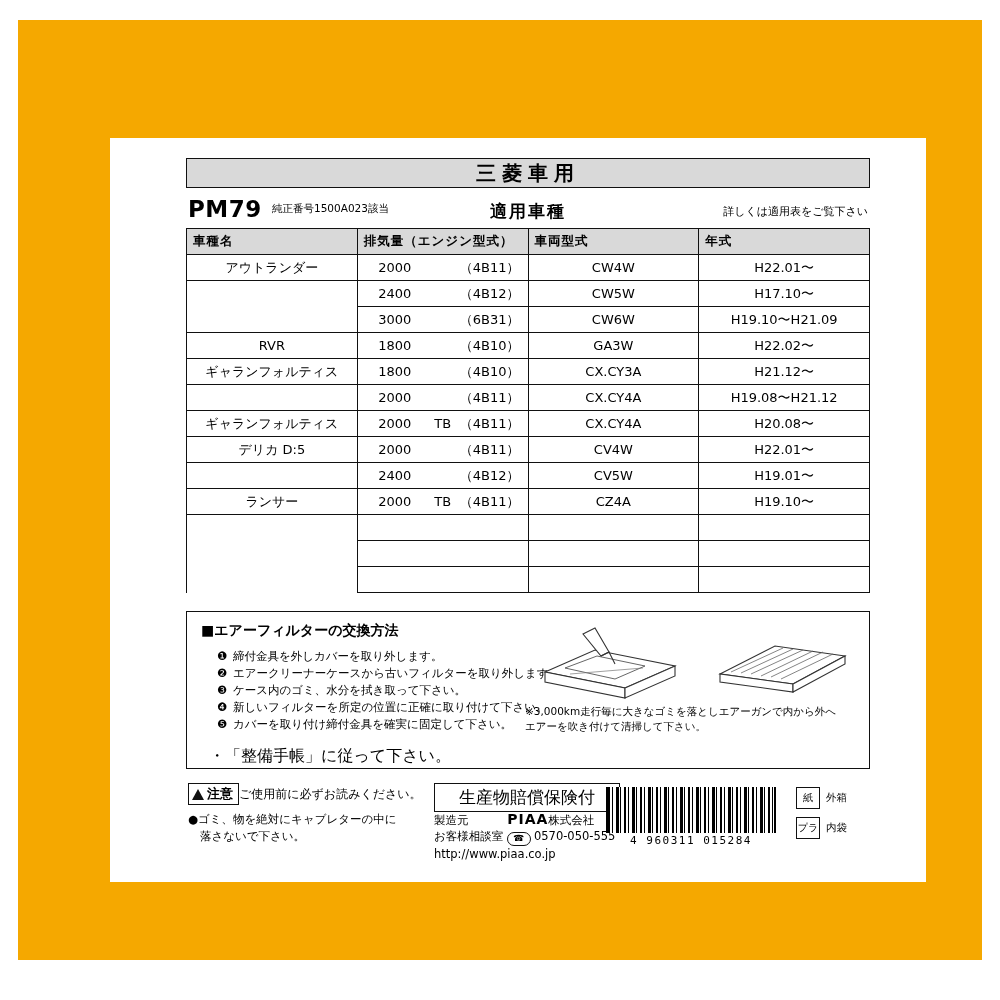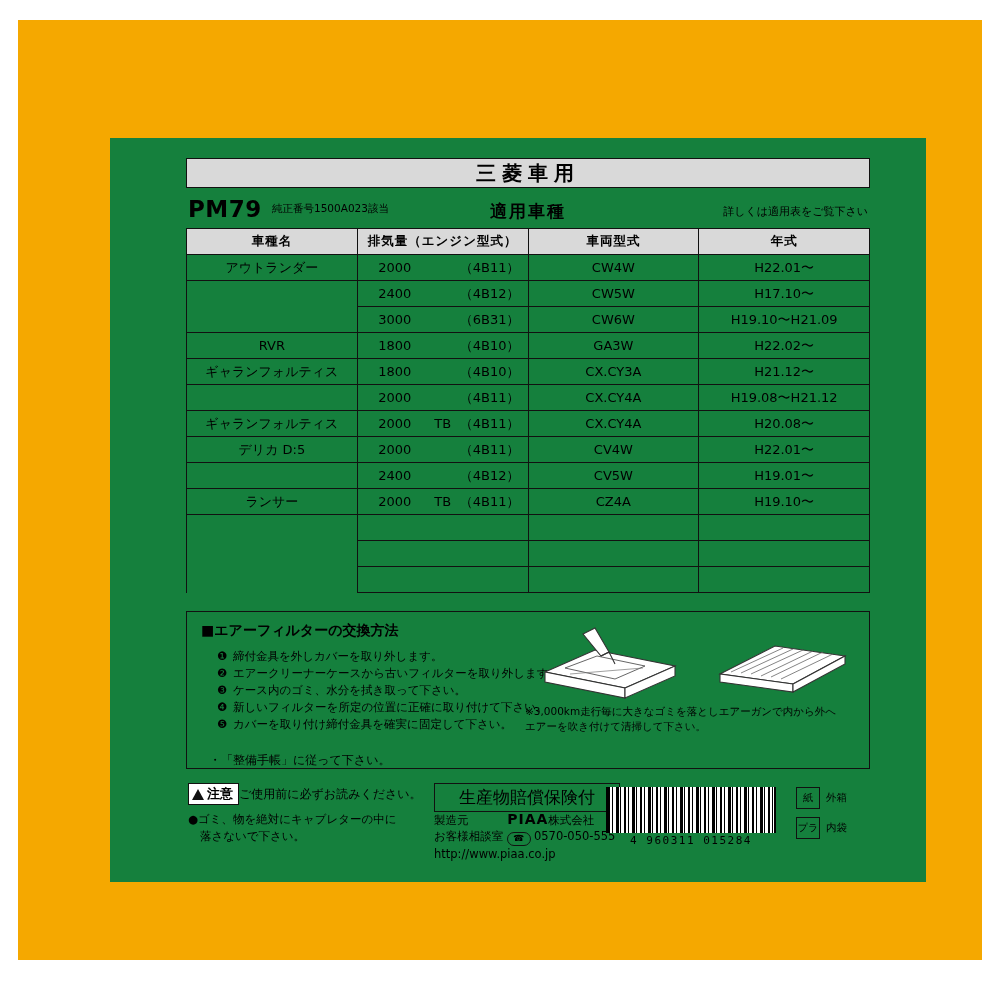--- a/index.html
+++ b/index.html
@@ -28,21 +28,21 @@
     height: 940px;
     background: #f5a800;
     box-sizing: border-box;
   }
   .white-card {
     position: absolute;
     left: 92px;
     top: 118px;
     width: 816px;
     height: 744px;
-    background: #15803d;
+    background: #ffffff;
     box-sizing: border-box;
   }
   .inner {
     position: absolute;
     left: 76px;
     top: 20px;
     width: 684px;
     height: 712px;
   }
 
@@ -109,21 +109,21 @@
   table.fit th, table.fit td {
     border: 1px solid #111;
     font-size: 13px;
     height: 26px;
     padding: 0 6px;
     box-sizing: border-box;
     text-align: center;
   }
   table.fit thead th {
     background: #d9d9d9;
-    text-align: center;
+    text-align: left;
     font-weight: bold;
     font-size: 12.5px;
     letter-spacing: 1px;
   }
   td.c-model { width: 150px; text-align: left; padding-left: 10px; font-size: 14px; }
   td.c-disp  { width: 264px; text-align: left; padding-left: 14px; font-size: 14px; }
   td.c-code  { width: 140px; text-align: left; padding-left: 12px; font-size: 14px; }
   td.c-year  { width: 130px; text-align: left; padding-left: 10px; font-size: 14px; }
   .disp-grid {
     display: flex;
@@ -153,22 +153,22 @@
     left: 30px;
     top: 36px;
     font-size: 11.5px;
     line-height: 17px;
   }
   .how-list .li { white-space: nowrap; }
   .how-list .num { display: inline-block; width: 16px; }
   .how-note {
     position: absolute;
     left: 22px;
-    top: 140px;
-    font-size: 12px;
+    top: 134px;
+    font-size: 16px;
   }
   .how-figs {
     position: absolute;
     right: 14px;
     top: 14px;
     width: 330px;
     height: 130px;
   }
   .fig-caption {
     position: absolute;

